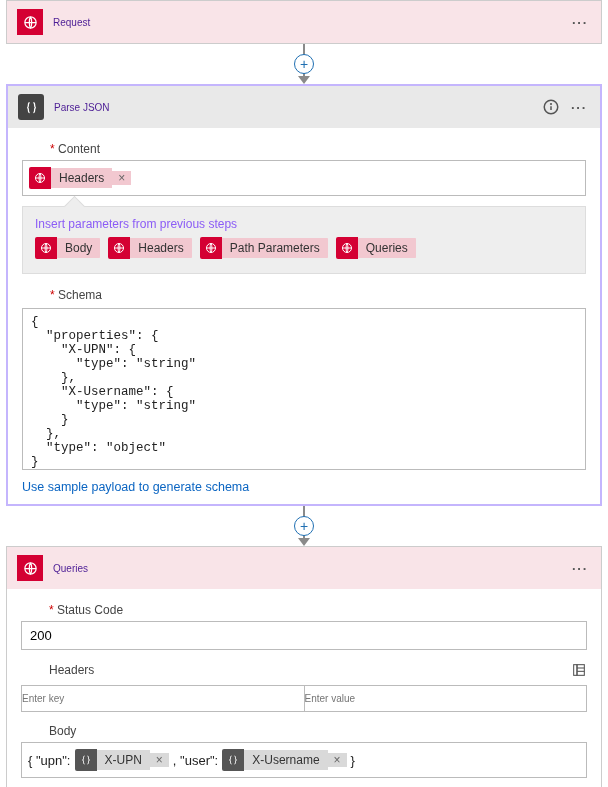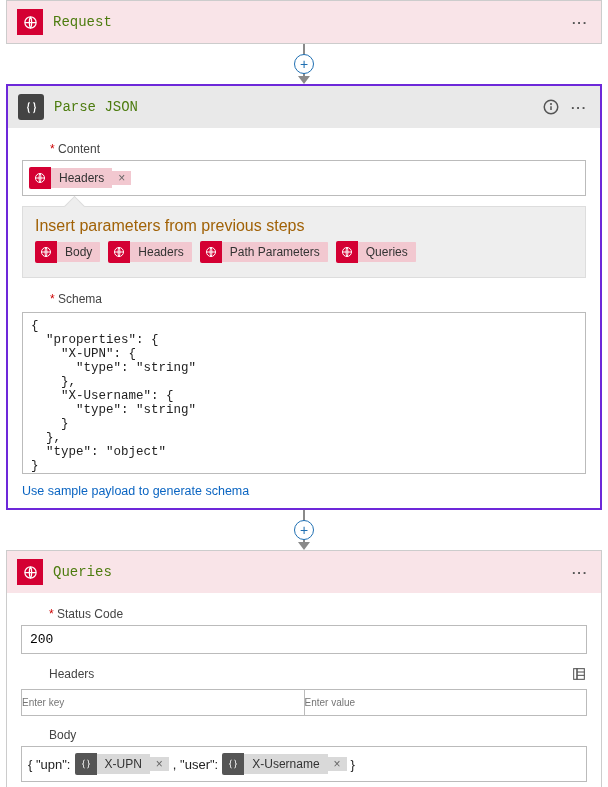--- a/index.html
+++ b/index.html
@@ -35,24 +35,23 @@
     display: flex;
     align-items: center;
     justify-content: center;
     color: #fff;
     flex: 0 0 auto;
   }
   .icon-red { background: #d40033; }
   .icon-dark { background: #444; border-radius: 3px; }
   .icon-sq svg { width: 15px; height: 15px; }
   .hdr-title {
-    font-size: 14px;
-    color: #4d7c0f;
+    font-size: 10px;
+    color: #4c1d95;
     flex: 1;
-    font-family: Liberation Mono, monospace;
   }
   .hdr-actions {
     display: flex;
     align-items: center;
     gap: 6px;
   }
   .info-icon, .menu-dots {
     width: 22px;
     height: 22px;
     display: flex;
@@ -152,43 +151,43 @@
     content: "";
     position: absolute;
     top: -8px;
     left: 44px;
     width: 14px; height: 14px;
     background: #eeeeee;
     border-left: 1px solid #ddd;
     border-top: 1px solid #ddd;
     transform: rotate(45deg);
   }
-  .params-title { font-size: 16px; color: #a16207; margin-bottom: 6px; }
+  .params-title { font-size: 12px; color: #8b5cf6; margin-bottom: 6px; }
   .params-source { font-size: 12px; color: #c0392b; margin-bottom: 6px; }
   .params-row { display: flex; gap: 8px; flex-wrap: wrap; }
   .schema-box {
     border: 1px solid #bbb;
     margin-top: 6px;
     height: 162px;
     overflow-y: scroll;
     padding: 6px 8px;
     font-family: "Consolas","Courier New",monospace;
     font-size: 12.5px;
     white-space: pre;
     color: #222;
   }
   .link { color: #0b65c2; font-size: 12.5px; cursor: pointer; margin-top: 10px; display: inline-block; }
-  .focused-card { border: 2px solid #6d28d9; }
+  .focused-card { border: 2px solid #c4b5fd; }
   .plain-input {
     border: 1px solid #bbb;
     width: 100%;
     padding: 6px 8px;
     font-size: 13px;
     margin-bottom: 12px;
-    font-family: Liberation Mono, monospace;
+    font-family: Liberation Sans, sans-serif;
   }
   .headers-row { display: flex; align-items: center; justify-content: space-between; margin-bottom: 4px;}
   .kv-row { display: flex; margin-bottom: 12px;}
   .kv-row input {
     flex: 1;
     border: 1px solid #bbb;
     padding: 7px 0;
     font-size: 10px;
     color: #737373;
     font-family: inherit;

